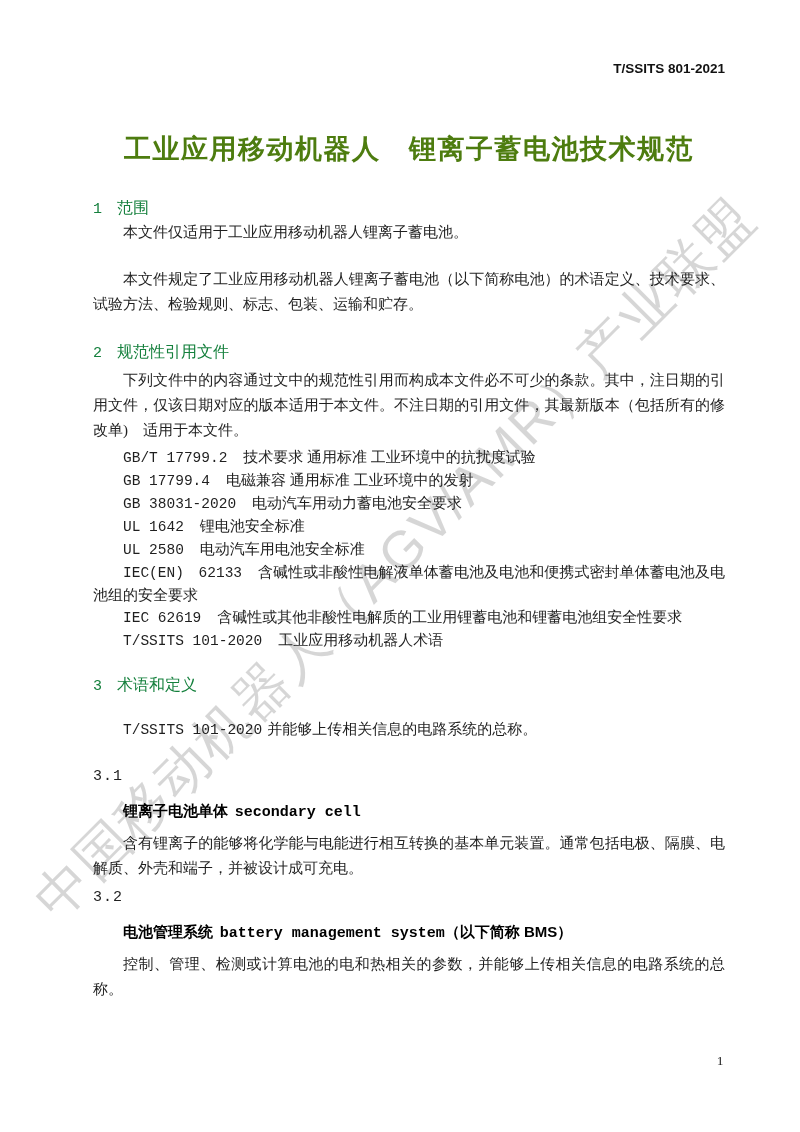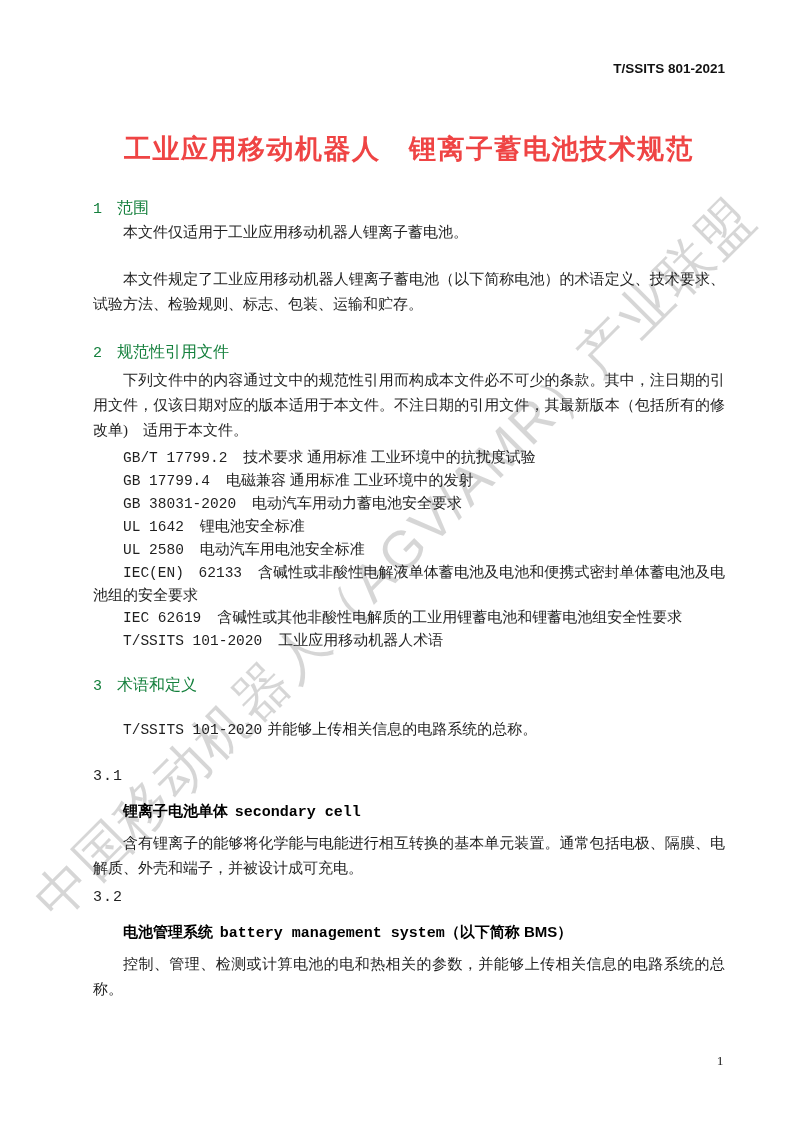--- a/index.html
+++ b/index.html
@@ -40,21 +40,21 @@
     color:#111;
   }
   .doc-title {
     margin-top:53px;
     text-align:center;
     font-family:"Liberation Sans","DejaVu Sans",sans-serif;
     font-weight:700;
     font-size:27px;
     line-height:36px;
     letter-spacing:1.5px;
-    color:#ef4444;
+    color:#4d7c0f;
   }
   h2.sec-heading {
     font-family:"Liberation Sans","DejaVu Sans",sans-serif;
     font-weight:400;
     font-size:16px;
     line-height:21px;
     color:#15803d;
   }
   h2.sec-heading .sec-num { margin-right:15px; font-family:"Liberation Mono","DejaVu Sans Mono",monospace; font-size:15px; }
   .sec1-heading { margin-top:30px; }

